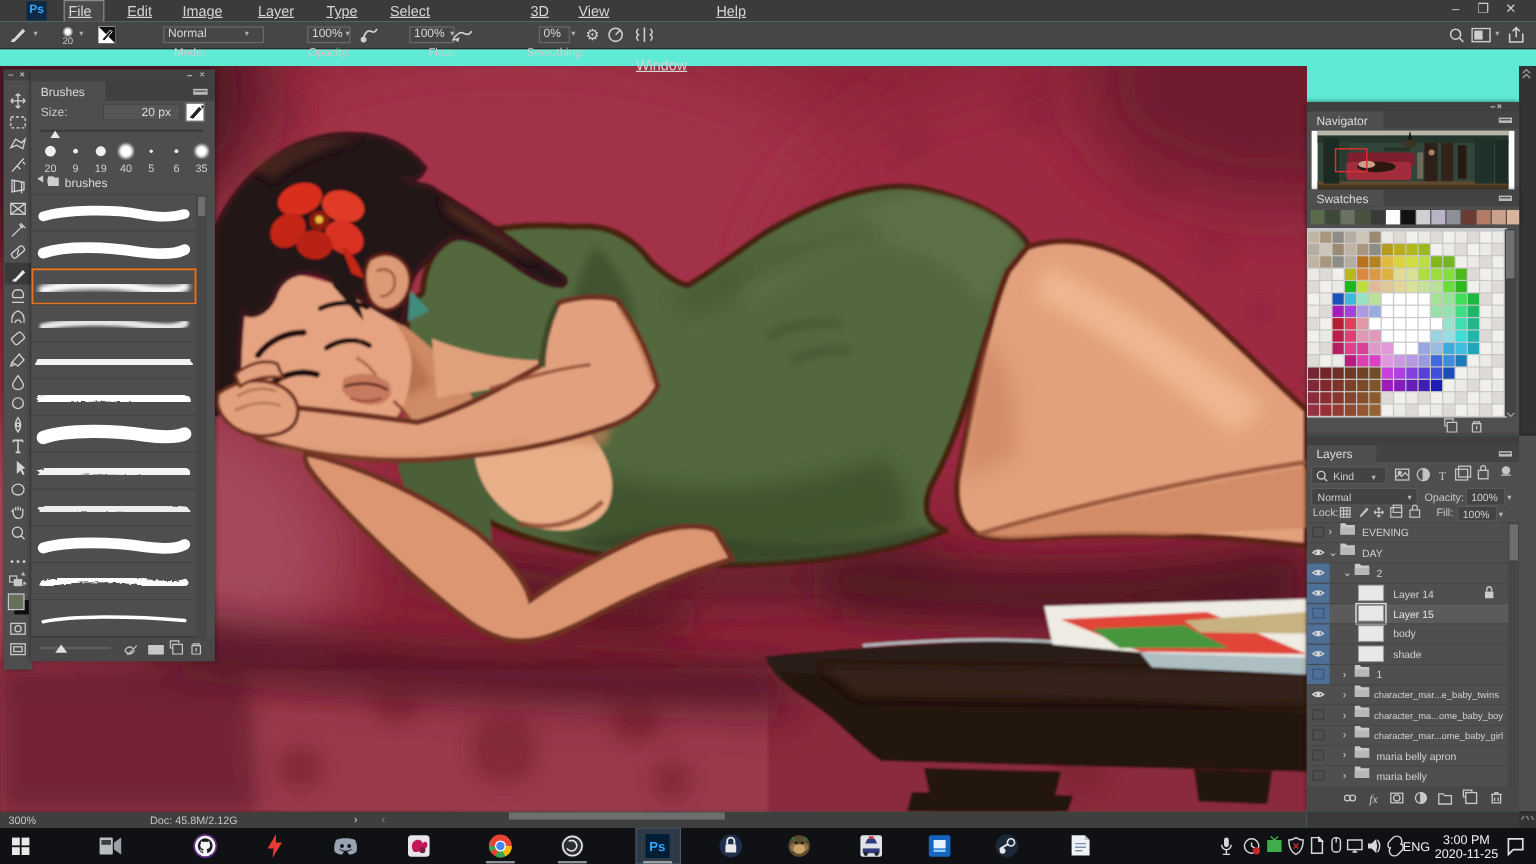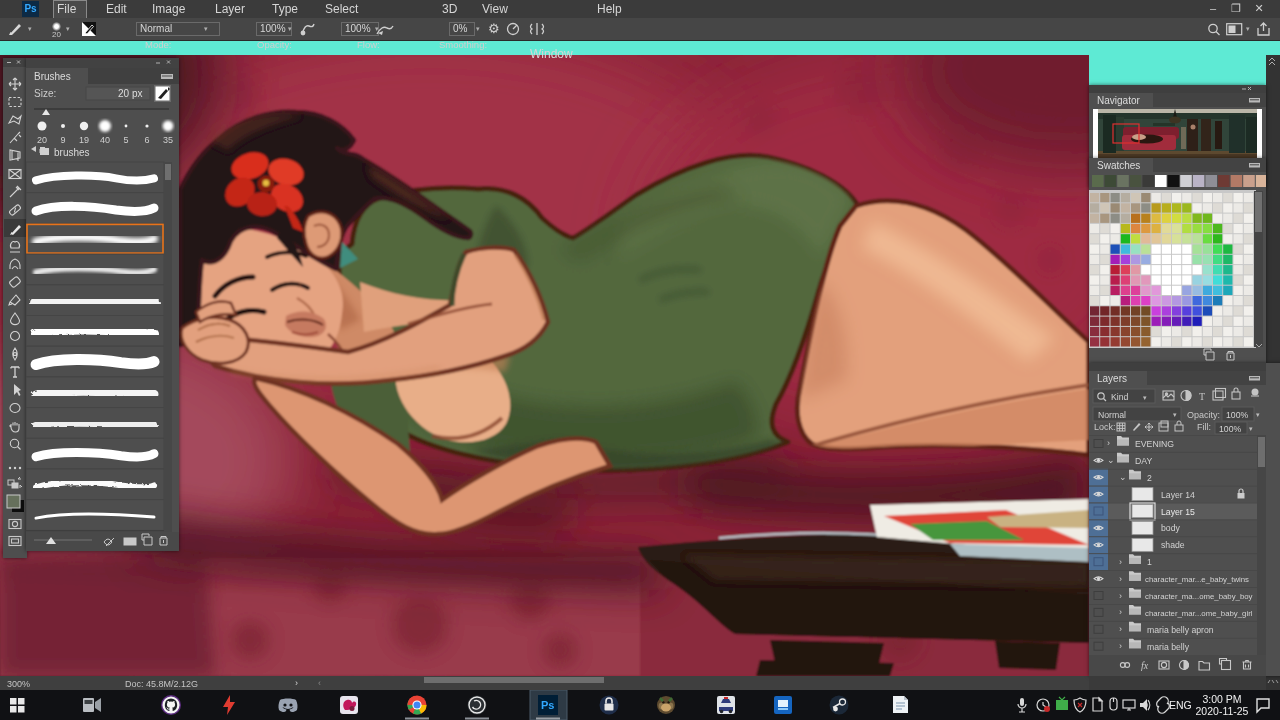--- a/index.html
+++ b/index.html
@@ -1,20 +1,20 @@
 <!DOCTYPE html>
 <html><head><meta charset="utf-8">
 <style>
 html,body{margin:0;padding:0;background:#222;}
 #root{position:relative;width:1280px;height:720px;overflow:hidden;font-family:"Liberation Sans",sans-serif;background:#5eead4;}
 .abs{position:absolute;}
 
 #menubar{left:0;top:0;width:1280px;height:18px;background:#3b3b3b;color:#d6d6d6;font-size:12px;}
 #pslogo{left:22px;top:1px;width:17px;height:16px;background:#0c2a45;color:#34a9ff;font-size:10px;font-weight:bold;text-align:center;line-height:16px;}
-.menu{top:0;height:18px;line-height:18px;}
+.menu{top:0;height:18px;line-height:18px;text-decoration:underline;}
 #filebox{left:53px;top:0px;width:32px;height:17px;border:1px solid #8a8a8a;background:#4a4a4a;}
 
 .winbtn{top:0;height:18px;line-height:16px;color:#cfcfcf;font-size:11px;text-align:center;width:20px;}
 
 #optbar{left:0;top:18px;width:1280px;height:22px;background:#464646;border-bottom:1px solid #2a2a2a;color:#cfcfcf;font-size:9.5px;}
 .obtxt{top:16px;height:22px;line-height:22px;margin-left:39px;}
 .obfield{top:4px;height:12px;background:#464646;border:1px solid #6a6a6a;color:#d6d6d6;font-size:10px;line-height:12px;padding:0 3px;}
 .obarrow{top:0;height:22px;line-height:22px;color:#b0b0b0;font-size:7px;}
 
 #tabbar{left:0;top:40px;width:1280px;height:15px;background:#2b2b2b;}

